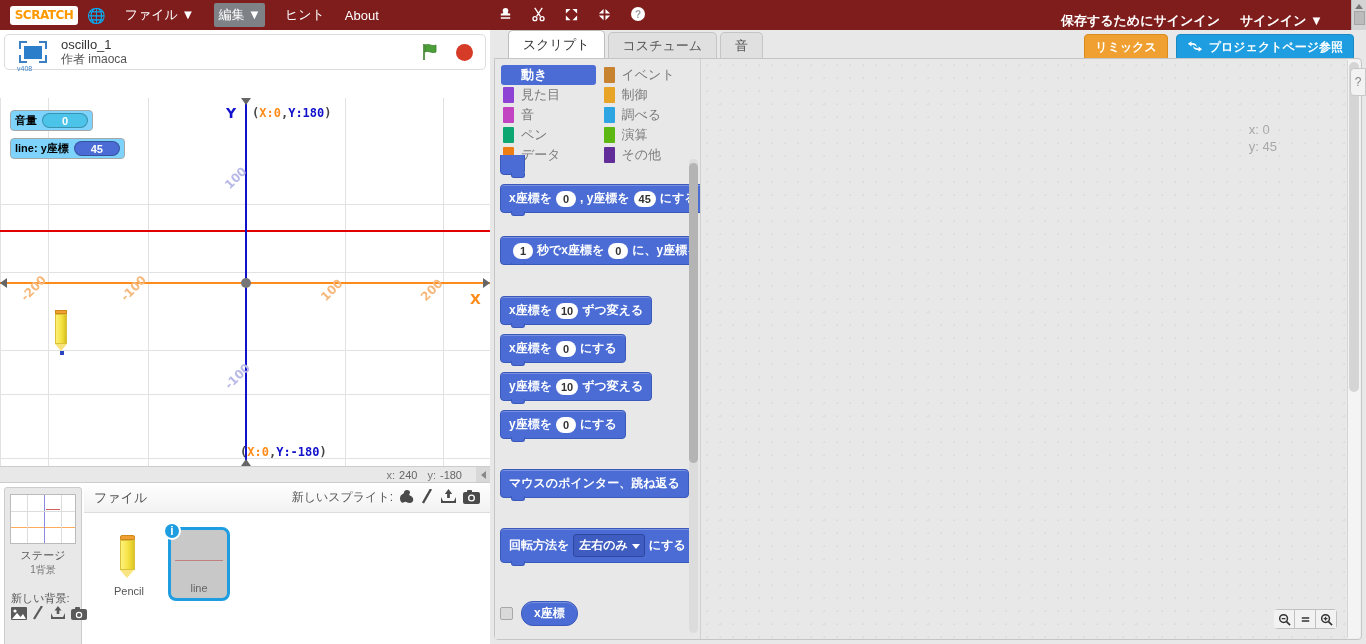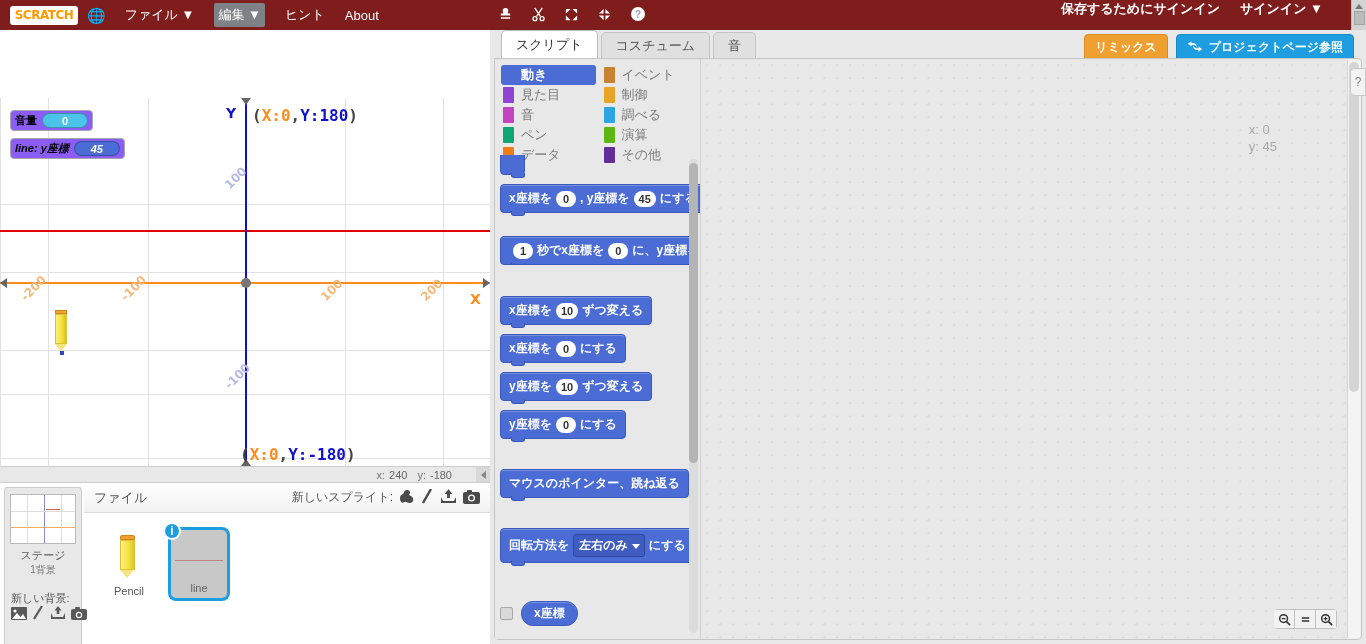--- a/index.html
+++ b/index.html
@@ -23,21 +23,21 @@
     display:flex; align-items:center; justify-content:center;
     color:#f90; font-weight:bold; font-size:12px; letter-spacing:-0.5px;
     font-family:"DejaVu Sans", sans-serif;
   }
   .mb-icon { color:#fff; margin:0 9px; font-size:15px; line-height:1; }
   .mb-item {
     color:#fff; font-size:13px; margin:0 10px; white-space:nowrap;
     cursor:default;
   }
   .mb-item.hl { background:#7e8186; padding:3px 4px; border-radius:2px; }
-  #mb-right { margin-left:auto; display:flex; align-items:flex-start; }
+  #mb-right { margin-left:auto; display:flex; align-items:flex-end; }
   #mb-right .mb-item { font-weight:bold; font-size:13px; }
   #scrollcap {
     width:15px; height:30px; background:#d4d4d4; margin-left:8px;
     border-left:1px solid #bbb;
     display:flex; flex-direction:column; align-items:center;
   }
   #scrollcap .arrow {
     width:0;height:0;border-left:4px solid transparent;border-right:4px solid transparent;
     border-bottom:5px solid #777; margin-top:4px;
   }
@@ -76,29 +76,29 @@
     position:absolute; color:#f5b87a; font-size:12px; font-weight:bold;
     transform:rotate(-45deg); transform-origin:left top;
     font-family:"DejaVu Sans", sans-serif;
   }
   .ytick {
     position:absolute; color:#b9b9e8; font-size:12px; font-weight:bold;
     transform:rotate(-45deg); transform-origin:left top;
     font-family:"DejaVu Sans", sans-serif;
   }
   #redline { position:absolute; left:0; width:490px; height:2px; background:#e00000; top:200px; }
-  .coordlbl { position:absolute; font-family:"DejaVu Sans Mono", monospace; font-size:16px; font-weight:bold; white-space:nowrap;}
+  .coordlbl { position:absolute; font-family:"DejaVu Sans Mono", monospace; font-size:12px; font-weight:bold; white-space:nowrap;}
   .coordlbl .x { color:#ff8c1a; }
   .coordlbl .y { color:#1111cc; }
   .coordlbl .p { color:#444; }
   #xlabel { position:absolute; color:#ff8c1a; font-weight:bold; font-size:14px; font-family:"DejaVu Sans",sans-serif;}
   #ylabel { position:absolute; color:#1111cc; font-weight:bold; font-size:14px; font-family:"DejaVu Sans",sans-serif;}
   
   .watcher {
-    position:absolute; background:#8b5cf6; border:1px solid #a6a9ac;
+    position:absolute; background:#7dd3fc; border:1px solid #a6a9ac;
     border-radius:4px; height:21px; display:flex; align-items:center;
     padding:0 4px; font-size:11px; color:#000; font-weight:bold;
   }
   .wval {
     margin-left:5px; min-width:46px; height:15px; border-radius:8px;
     color:#fff; font-size:11px; font-weight:bold;
     display:flex;align-items:center;justify-content:center;
     border:1px solid rgba(0,0,0,.25);
   }
   .wval.cyan { background:#4cc3e8; }
@@ -156,21 +156,21 @@
   .spritetile .badge {
     position:absolute; top:-8px; left:-8px; width:18px;height:18px;border-radius:50%;
     background:#1e9ee0; color:#fff; font-size:12px; font-weight:bold;
     display:flex;align-items:center;justify-content:center;
     border:2px solid #fff;
   }
   .spritetile .redline { position:absolute; top:30px; left:4px; right:4px; height:1px; background:#c08080; }
 
   
   #rightpanel { position:absolute; top:30px; left:490px; width:876px; height:614px; background:#e8e8e8; }
-  #tabrow { position:absolute; top:0; left:0; height:28px; display:flex; align-items:flex-end; padding-left:11px; }
+  #tabrow { position:absolute; top:0; left:0; height:28px; display:flex; align-items:flex-end; padding-left:18px; }
   .tab {
     height:26px; padding:0 14px; margin-right:3px;
     background:#e0e0e0; border:1px solid #c5c5c5; border-bottom:none;
     border-radius:5px 5px 0 0; font-size:13px; color:#555;
     display:flex; align-items:center;
   }
   .tab.active { background:#fff; color:#333; height:28px; border-color:#bdbdbd; }
   #topright { position:absolute; top:4px; right:12px; display:flex; align-items:center; gap:8px; }
   .btn-remix {
     background:#f0a030; color:#fff; font-size:12px; font-weight:bold;
@@ -312,20 +312,40 @@
     <div class="mb-item" style="margin-right:20px;">サインイン ▼</div>
     <div id="scrollcap">
       <div class="arrow"></div>
       <div class="thumb"></div>
     </div>
   </div>
 </div>
 
 <div id="stagecol">
 
+  <div id="projheader">
+    <div id="miniicon">
+      <div class="bracket"></div>
+      <div class="sq"></div>
+      <div class="vtag">v408</div>
+    </div>
+    <div id="projinfo">
+      <div class="title">oscillo_1</div>
+      <div class="author">作者 imaoca</div>
+    </div>
+    <div id="flagbtns">
+      <div id="greenflag">
+        <svg width="20" height="20" viewBox="0 0 20 20">
+            <path d="M4 2v16" stroke="#3a7d28" stroke-width="1.6"></path>
+            <path d="M5 3c4-2 7 2 11 0v7c-4 2-7-2-11 0z" fill="#4b9e38" stroke="#3a7d28" stroke-width="0.8"></path>
+          </svg>
+      </div>
+      <div id="stopbtn"></div>
+    </div>
+  </div>
 
   <div id="stage">
 
     <div id="stagegrid">
       <div class="gline" style="left:0;top:106px;width:490px;height:1px;"></div>
       <div class="gline" style="left:0;top:174px;width:490px;height:1px;"></div>
       <div class="gline" style="left:0;top:252px;width:490px;height:1px;"></div>
       <div class="gline" style="left:0;top:296px;width:490px;height:1px;"></div>
       <div class="gline" style="left:0;top:360px;width:490px;height:1px;"></div>
       <div class="gline" style="top:0;left:48px;height:368px;width:1px;"></div>
@@ -367,31 +387,31 @@
       <div class="pencil-band"></div>
       <div class="pencil-body"></div>
       <div class="pencil-tip"></div>
       <div style="width:4px;height:4px;background:#2b45c0;margin:0 auto;"></div>
     </div>
 
     <div class="watcher" style="left:10px;top:12px;">
       <span>音量</span>
       <span class="wval cyan">0</span>
     </div>
-    <div class="watcher" style="left:10px;top:40px;font-style:italic;">
+    <div class="watcher" style="left:10px;top:40px;">
       <span>line: y座標</span>
       <span class="wval blue">45</span>
     </div>
   </div>
 
   <div id="stagefooter">
     <span>x:</span>
     <span style="margin-right:10px;color:#666;">240</span>
     <span>y:</span>
-    <span style="margin-right:24px;color:#666;">-180</span>
+    <span style="margin-right:14px;color:#666;">-180</span>
     <div id="collapsearrow">
         <i></i>
       </div>
   </div>
 
   <div id="spritepane">
     <div id="stagethumbcol">
       <div id="stagethumb">
         <div class="tx"></div>
           <div class="ty"></div>

